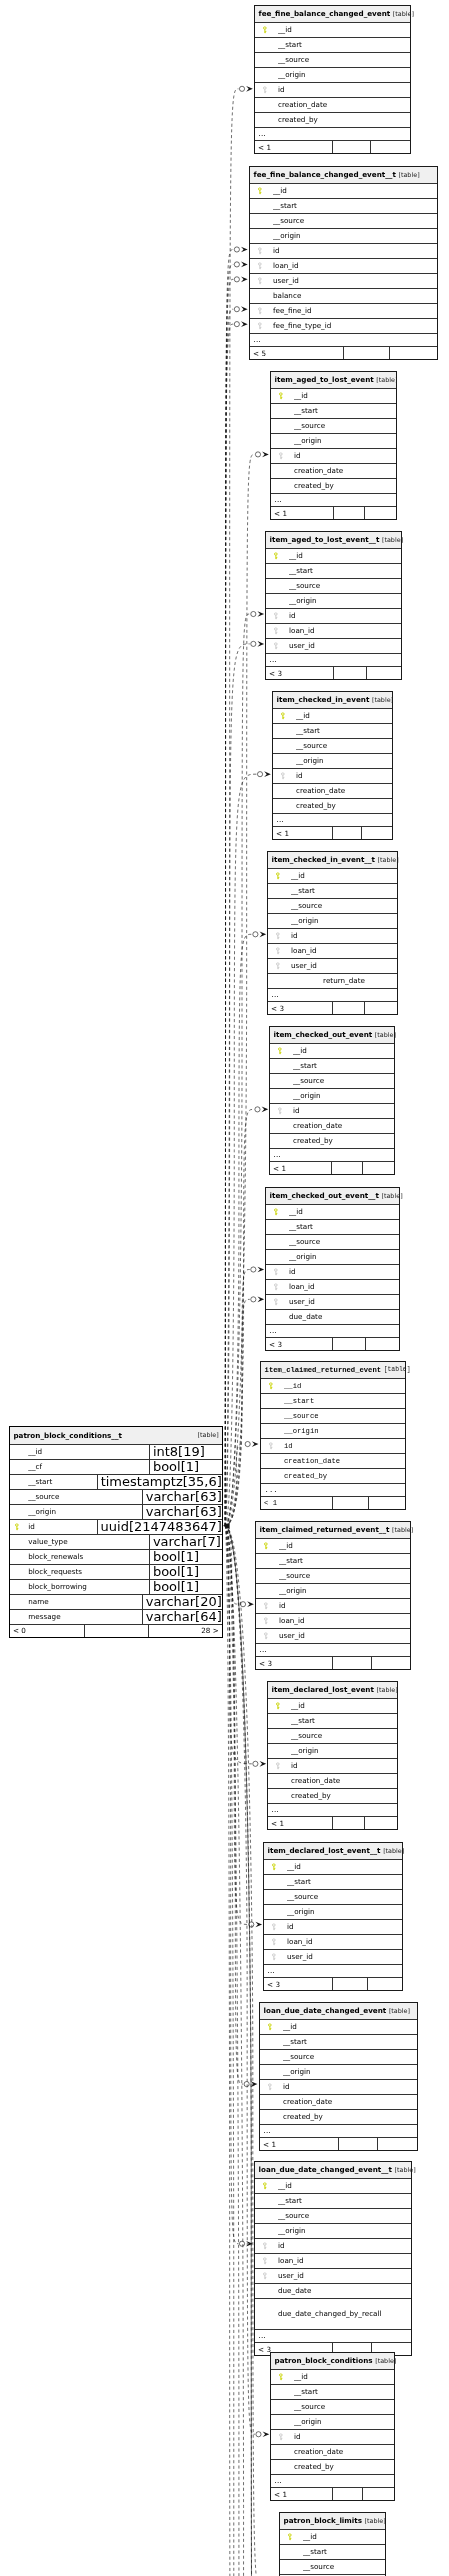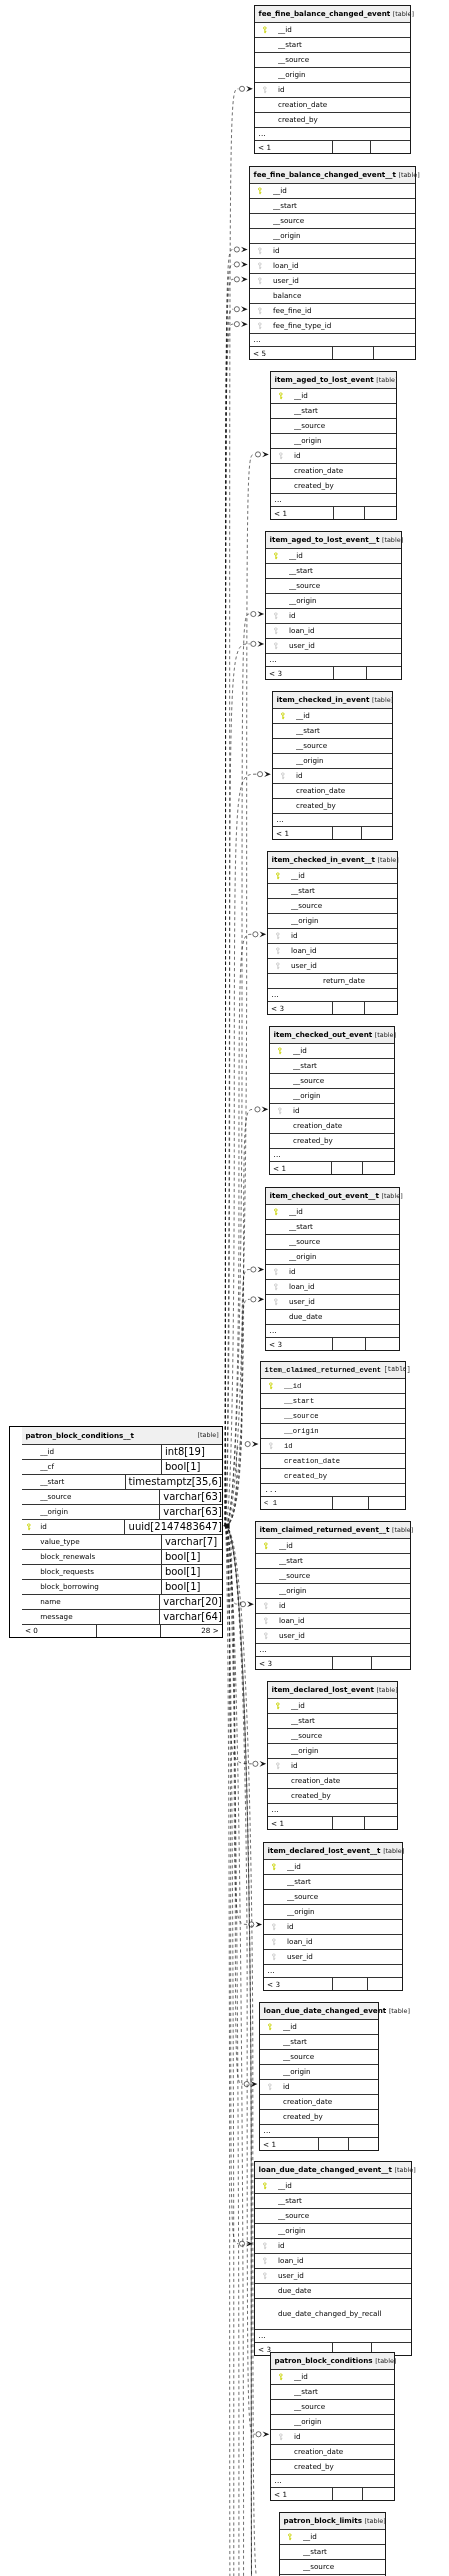--- a/index.html
+++ b/index.html
@@ -1,33 +1,33 @@
 <!DOCTYPE html>
 <html style="font-size:8.2px"><head>
 <meta charset="utf-8">
 <style>
   html,body{margin:0;padding:0;}
   body{width:449px;height:3592px;position:relative;background:#ffffff;
        font-family:"DejaVu Sans", sans-serif;color:#000;}
   #diagram{position:absolute;left:0;top:0;width:449px;height:3592px;}
   .tbox{position:absolute;background:#fff;border:0.8px solid #1a1a1a;box-sizing:border-box;}
-  .tbox.focus{border:1.5px solid #000;padding-left:12px;}
+  .tbox.focus{border:1.5px solid #000;}
   .thead{height:15.5px;background:#f0f0f0;display:flex;align-items:center;
          padding-left:3.6px;white-space:nowrap;box-sizing:border-box;}
   .focus .thead{height:16.5px;justify-content:space-between;padding-right:3.1px;}
   .tname{font-weight:bold;font-size:7.2px;cursor:pointer;}
   .ttag{margin-left:2.6px;font-size:6.4px;color:#1a1a1a;}
   .row{position:relative;border-top:0.5px solid #333;display:flex;align-items:center;box-sizing:border-box;}
   .kicon{position:absolute;left:6.7px;top:50%;transform:translateY(-50%);width:5.7px;height:7.7px;line-height:0;}
   .focus .kicon{left:4.1px;}
   .cname{padding-left:23px;font-size:7.2px;white-space:nowrap;}
   .frow{display:flex;align-items:stretch;}
   .fnamecell{width:140px;border-right:0.5px solid #333;position:relative;display:flex;align-items:center;box-sizing:border-box;}
   .fnamecell .cname{padding-left:18.5px;}
-  .ftypecell{flex:1;display:flex;align-items:center;padding-left:3.1px;font-size:10px;white-space:nowrap;}
+  .ftypecell{flex:1;display:flex;align-items:center;padding-left:3.1px;font-size:13px;white-space:nowrap;}
   .dots{height:13.4px;border-top:0.5px solid #333;display:flex;align-items:center;
         padding-left:3.6px;font-size:7.2px;box-sizing:border-box;}
   .tfoot{height:13.4px;border-top:0.5px solid #333;display:flex;align-items:stretch;box-sizing:border-box;}
   .fc{display:flex;align-items:center;font-size:7.2px;box-sizing:border-box;}
   .fc1{width:50%;border-right:0.5px solid #333;padding-left:3.1px;}
   .fc2{width:25%;border-right:0.5px solid #333;}
   .fc3{flex:1;}
   .focus .fc1{width:75px;}
   .focus .fc2{width:64px;}
   .focus .fc3{justify-content:flex-end;padding-right:3.1px;}
@@ -158,21 +158,21 @@
       <div class="row" style="height: 15px;">
         <span class="cname">created_by</span>
       </div>
       <div class="dots">...</div>
       <div class="tfoot">
         <div class="fc fc1">&lt; 1</div>
         <div class="fc fc2"></div>
         <div class="fc fc3"></div>
       </div>
     </div>
-    <div class="tbox" style="left: 249px; top: 166px; width: 167px;">
+    <div class="tbox" style="left: 249px; top: 166px; width: 189px;">
       <div class="thead">
         <span class="tname">fee_fine_balance_changed_event__t</span>
         <span class="ttag">[table]</span>
       </div>
       <div class="row" style="height: 15px;">
         <span class="kicon"><svg width="5.7" height="7.7" viewBox="0 0 11 15" xmlns="http://www.w3.org/2000/svg">
             <circle cx="5.5" cy="3.6" r="2.5" fill="none" stroke="#c9d400" stroke-width="1.8"></circle>
             <path d="M5.5 6.1 V14 M5.5 10.2 H8.4 M5.5 13 H7.8" stroke="#c9d400" stroke-width="1.8" fill="none"></path>
           </svg></span>
         <span class="cname">__id</span>
@@ -680,21 +680,21 @@
           </svg></span>
         <span class="cname">user_id</span>
       </div>
       <div class="dots">...</div>
       <div class="tfoot">
         <div class="fc fc1">&lt; 3</div>
         <div class="fc fc2"></div>
         <div class="fc fc3"></div>
       </div>
     </div>
-    <div class="tbox" style="left: 259px; top: 2002px; width: 120px;">
+    <div class="tbox" style="left: 259px; top: 2002px; width: 159px;">
       <div class="thead">
         <span class="tname">loan_due_date_changed_event</span>
         <span class="ttag">[table]</span>
       </div>
       <div class="row" style="height: 15px;">
         <span class="kicon"><svg width="5.7" height="7.7" viewBox="0 0 11 15" xmlns="http://www.w3.org/2000/svg">
             <circle cx="5.5" cy="3.6" r="2.5" fill="none" stroke="#c9d400" stroke-width="1.8"></circle>
             <path d="M5.5 6.1 V14 M5.5 10.2 H8.4 M5.5 13 H7.8" stroke="#c9d400" stroke-width="1.8" fill="none"></path>
           </svg></span>
         <span class="cname">__id</span>

